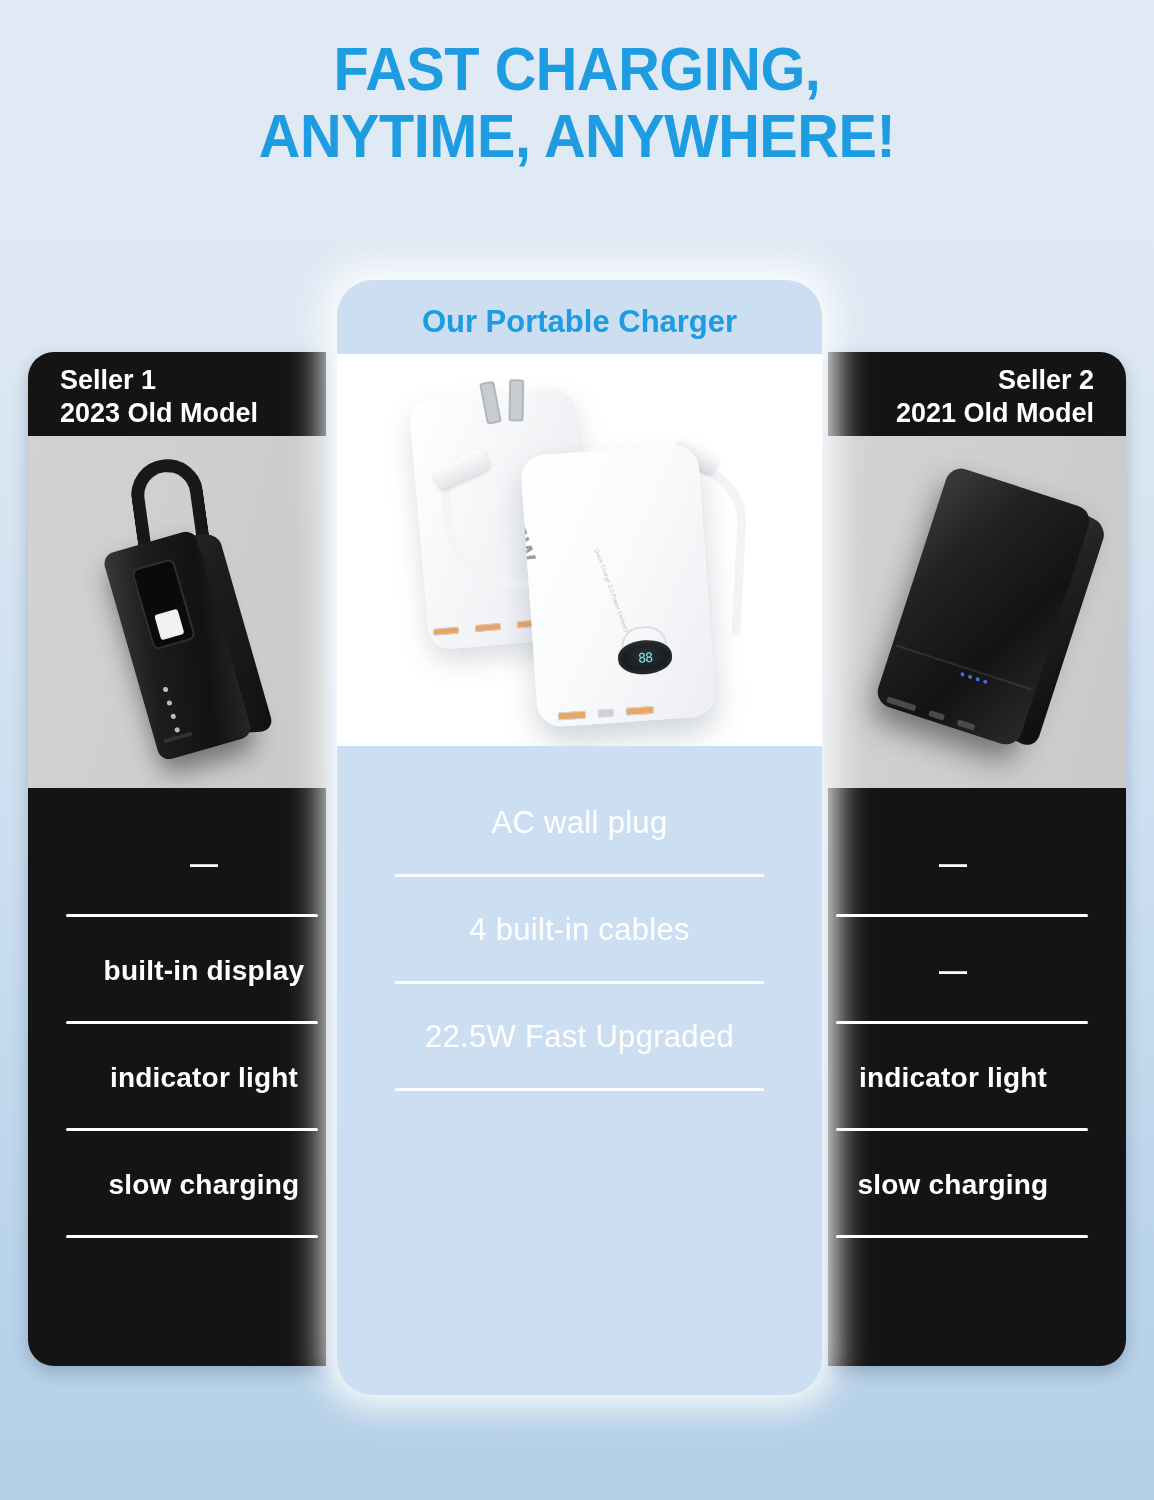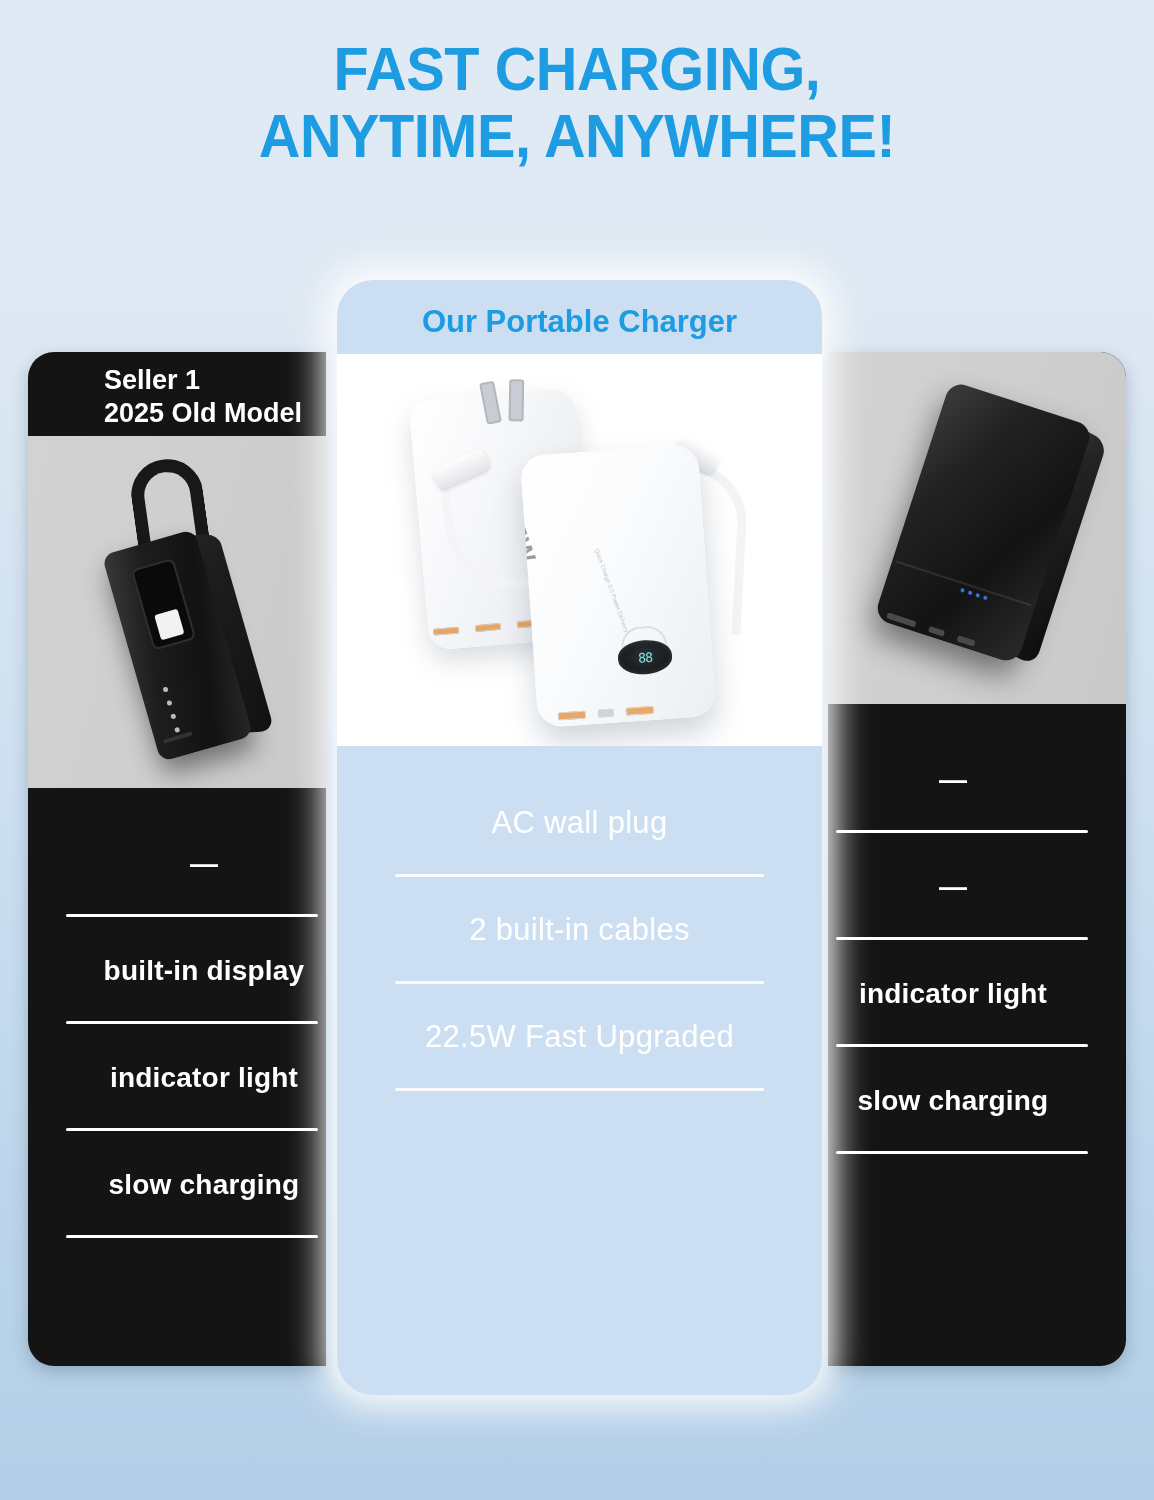--- a/index.html
+++ b/index.html
@@ -43,21 +43,21 @@
     height:84px;
     padding:6px 22px 0 22px;
     color:#fff;
     font-weight:bold;
     font-size:27px;
     line-height:1.23;
     display:flex;
     flex-direction:column;
     justify-content:center;
   }
-  .side-panel.left  .panel-head { align-items:flex-start; text-align:left; padding-left:32px;margin-left:44px; }
+  .side-panel.left  .panel-head { align-items:flex-start; text-align:left; padding-left:32px; }
   .side-panel.right .panel-head { align-items:flex-end;  text-align:right; padding-right:32px; }
 
   .photo-area {
     height:352px;
     background:linear-gradient(105deg,#d2d2d2 0%,#cfcfcf 45%,#c9c9c9 100%);
     position:relative;
     overflow:hidden;
   }
 
   .feature-list { padding:22px 0 0 0; }
@@ -257,21 +257,21 @@
 <body>
 
 <div class="headline">
   <span>FAST CHARGING,</span>
   <span class="l2">ANYTIME, ANYWHERE!</span>
 </div>
 
 <div class="side-panel left">
   <div class="panel-head">
     <span>Seller 1</span>
-    <span>2025 Old Model</span>
+    <span>2023 Old Model</span>
   </div>
   <div class="photo-area">
     <div class="lp-wrap">
       <div class="lp-strap"></div>
       <div class="lp-side"></div>
       <div class="lp-body"></div>
       <div class="lp-slot"></div>
       <div class="lp-plug"></div>
       <div class="lp-dots">
           <i></i>
@@ -296,20 +296,24 @@
       <span class="rule"></span>
     </div>
     <div class="feature-row">
       <span class="txt">slow charging</span>
       <span class="rule"></span>
     </div>
   </div>
 </div>
 
 <div class="side-panel right">
+  <div class="panel-head">
+    <span>Seller 2</span>
+    <span>2021 Old Model</span>
+  </div>
   <div class="photo-area">
     <div class="rp-wrap">
       <div class="rp-edge"></div>
       <div class="rp-face"></div>
       <div class="rp-seam"></div>
       <div class="rp-leds">
           <i></i>
           <i></i>
           <i></i>
           <i></i>
@@ -378,21 +382,21 @@
         </div>
       </div>
     </div>
   </div>
   <div class="center-features">
     <div class="feature-row">
       <span class="txt">AC wall plug</span>
       <span class="rule"></span>
     </div>
     <div class="feature-row">
-      <span class="txt">2 built-in cables</span>
+      <span class="txt">4 built-in cables</span>
       <span class="rule"></span>
     </div>
     <div class="feature-row">
       <span class="txt">22.5W Fast Upgraded</span>
       <span class="rule"></span>
     </div>
   </div>
 </div>
 
 </body></html>

